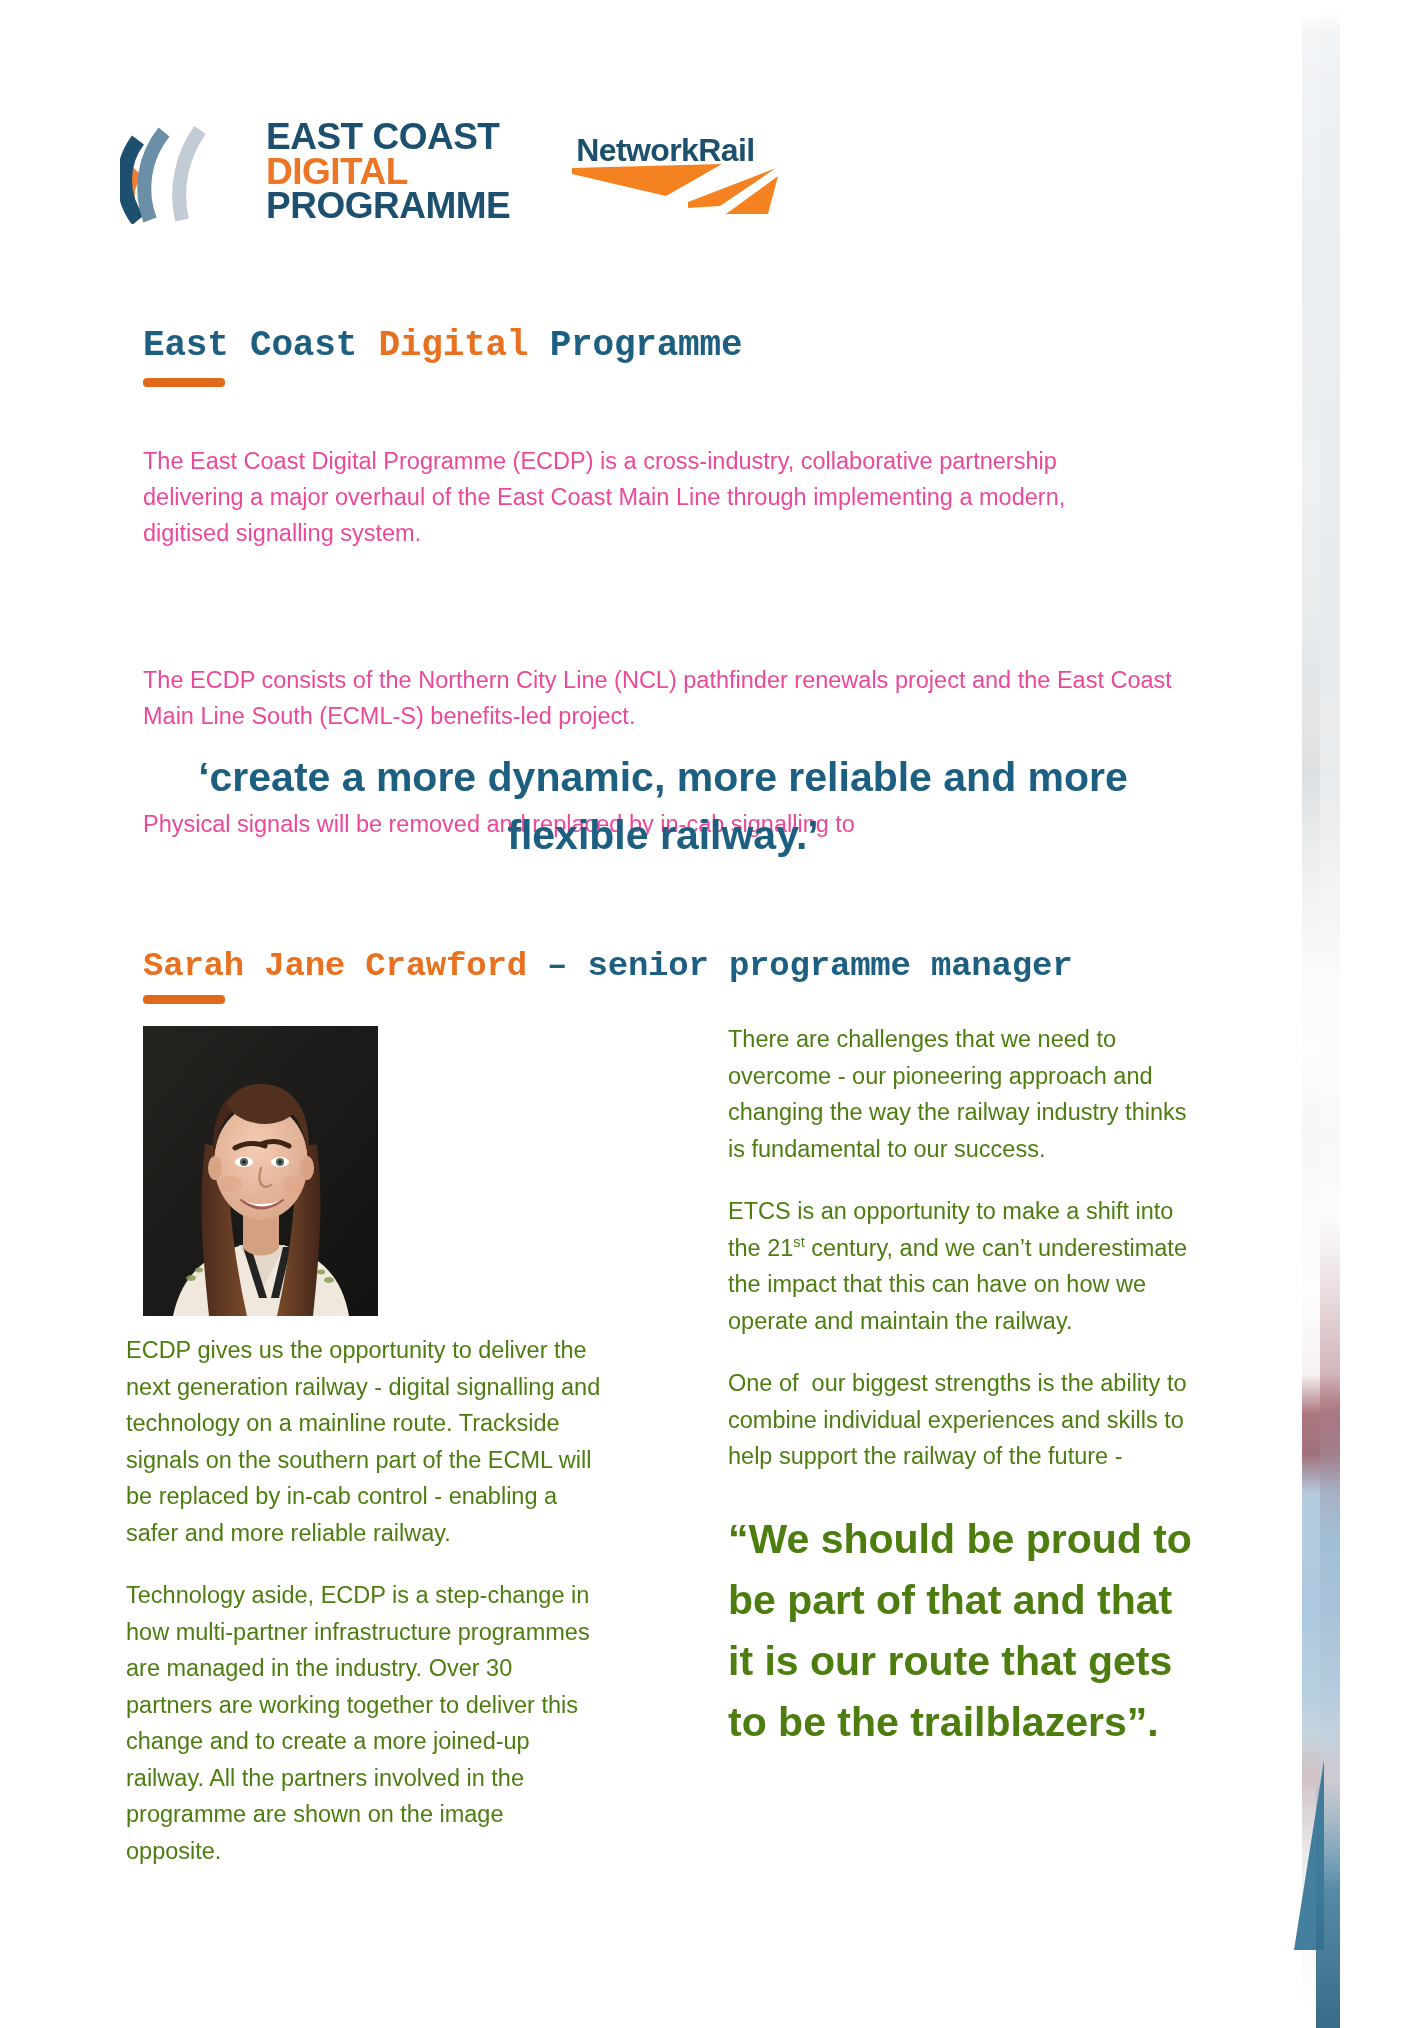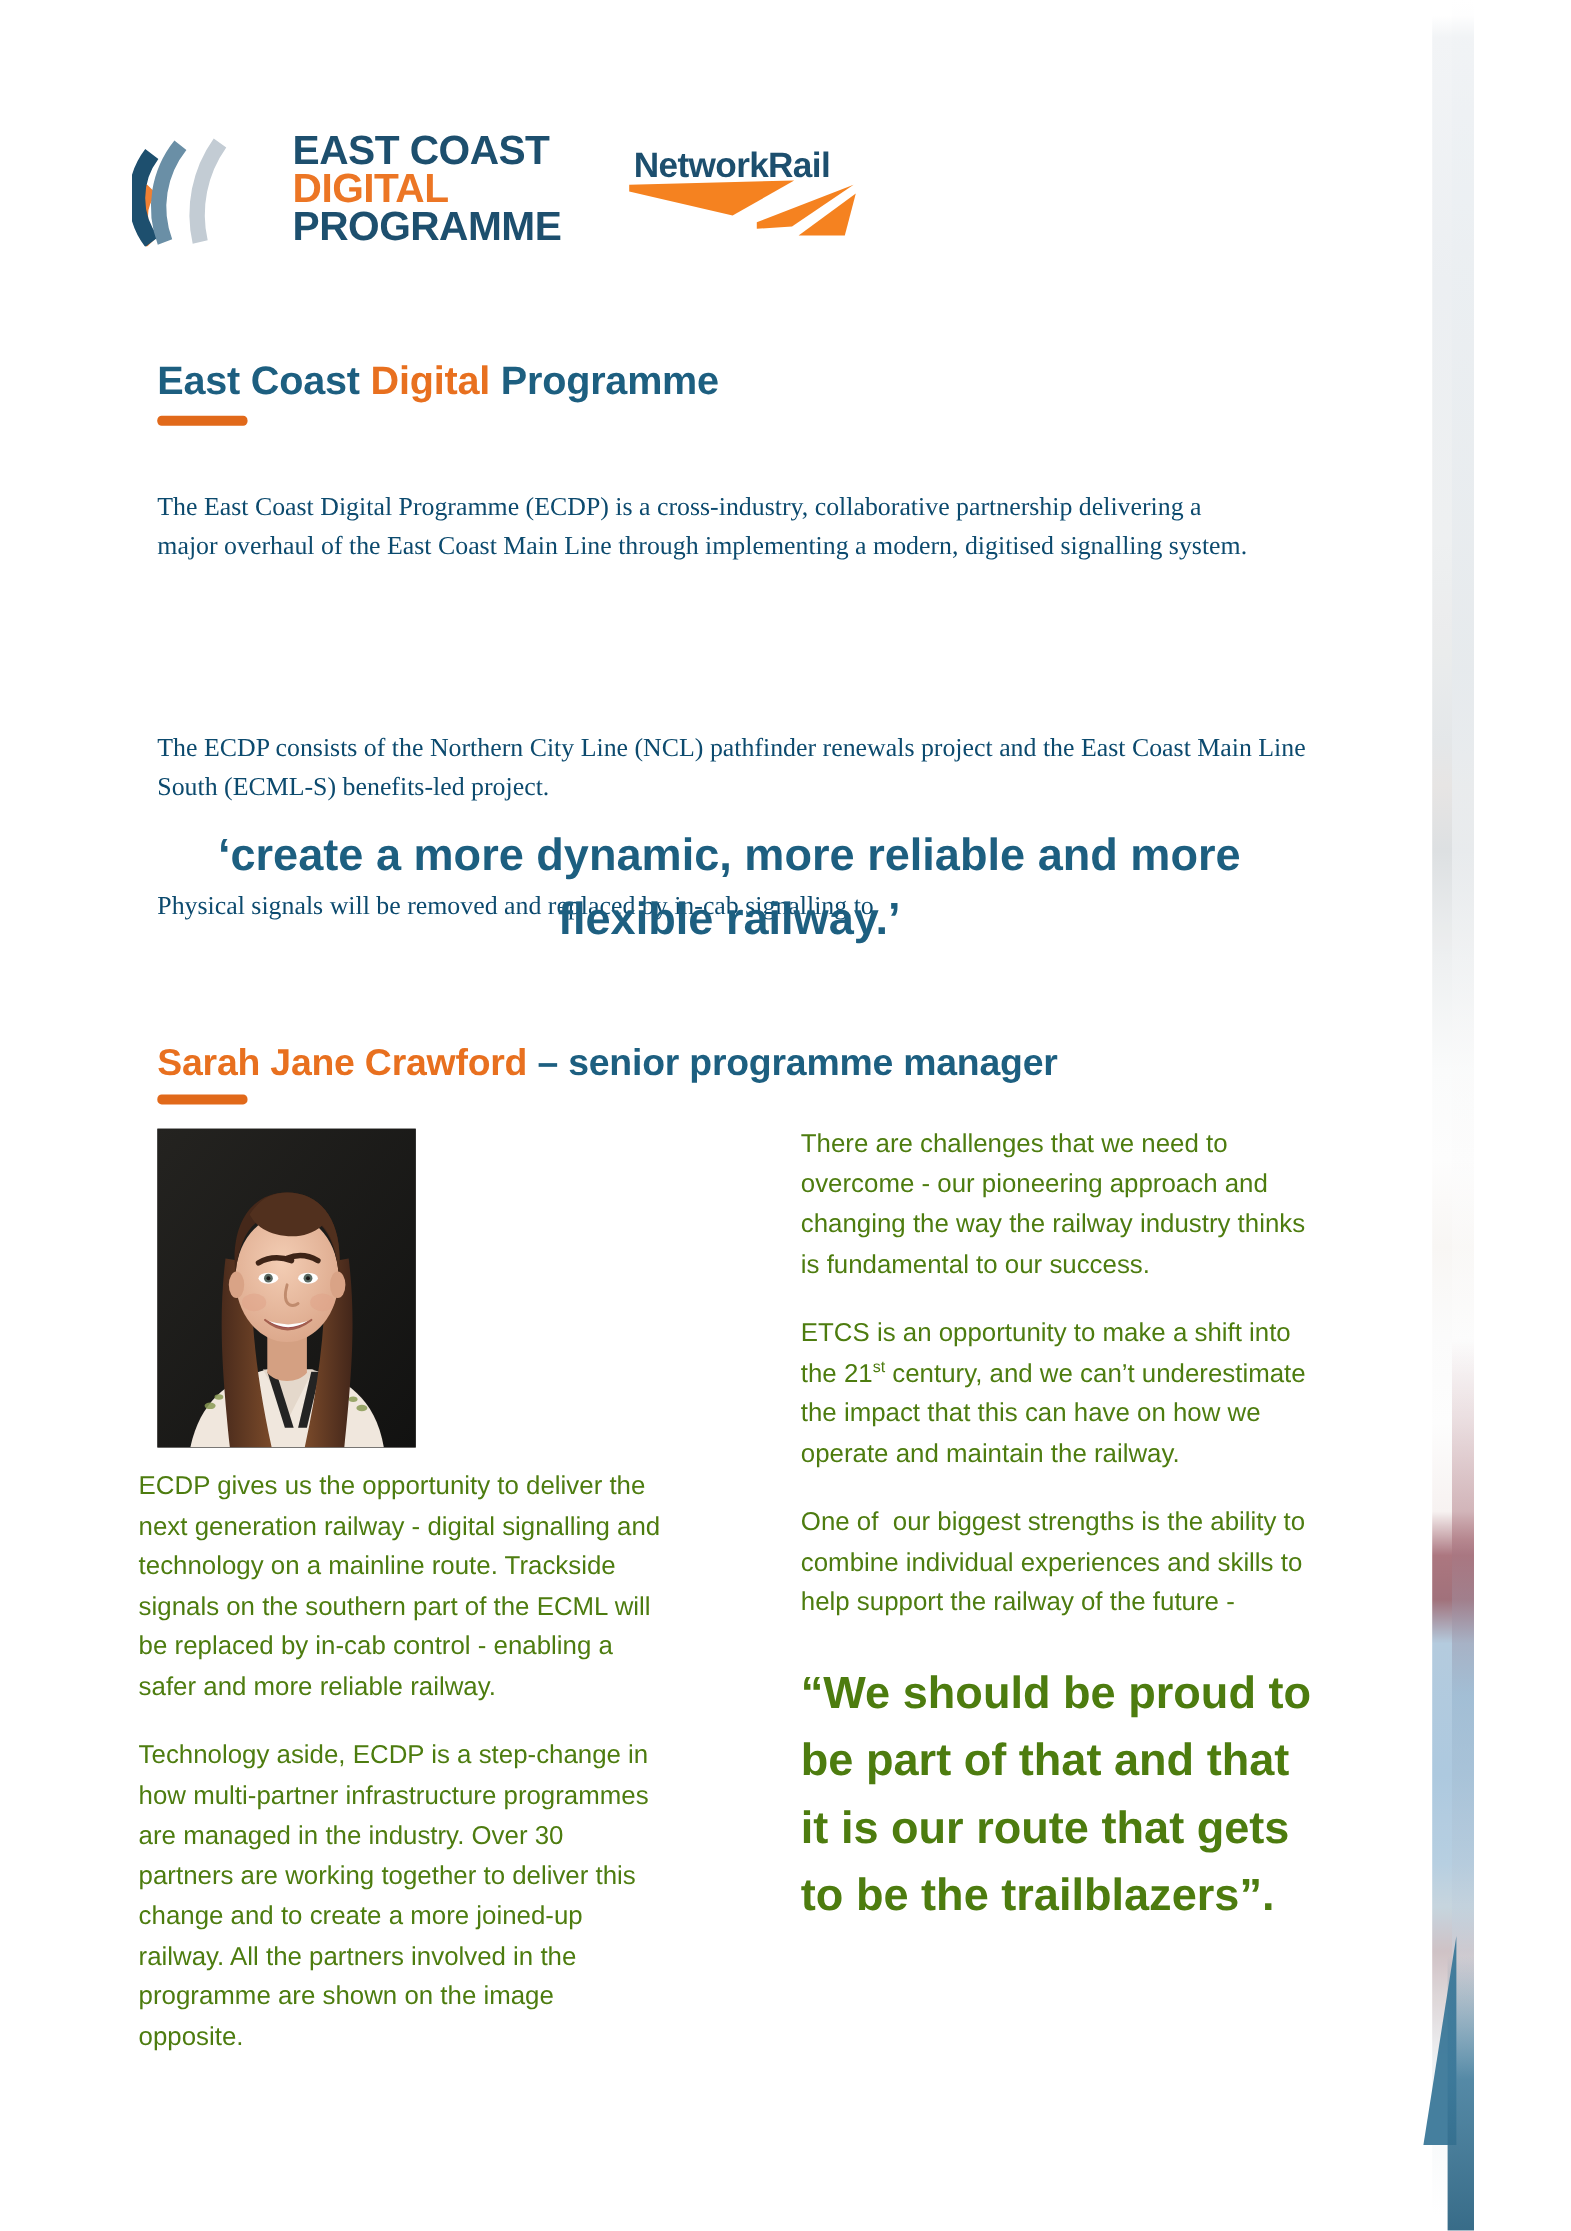--- a/index.html
+++ b/index.html
@@ -170,21 +170,21 @@
     font-size: 32px;
     color: #1d4f6e;
     letter-spacing: -0.6px;
     white-space: nowrap;
   }
   .nr-swoosh { position: absolute; left: 0; top: 36px; }
 
   
   .section-head {
     position: absolute;
-    font-family: Liberation Sans, sans-serif;
+    font-family: Liberation Mono, monospace;
     font-weight: bold;
     white-space: nowrap;
   }
   .head-ecdp {
     left: 143px;
     top: 325px;
     font-size: 36px;
     letter-spacing: -0.2px;
   }
   .head-sjc {
@@ -203,24 +203,24 @@
     width: 82px;
     background: #e1691a;
     border-radius: 4px;
   }
   .rule-ecdp { top: 378px; }
   .rule-sjc  { top: 995px; }
 
   
   .body-p {
     position: absolute;
-    font-family: Liberation Serif, serif;
+    font-family: Liberation Sans, sans-serif;
     font-size: 23.5px;
     line-height: 36px;
-    color: #0c4a6e;
+    color: #ec4899;
     white-space: pre-wrap;
   }
 
   .p-intro1 { left: 143px; top: 443px; width: 1010px; }
   .p-intro2 { left: 143px; top: 590px; width: 1060px; }
 
   .big-quote {
     position: absolute;
     left: 133px;
     top: 748px;

